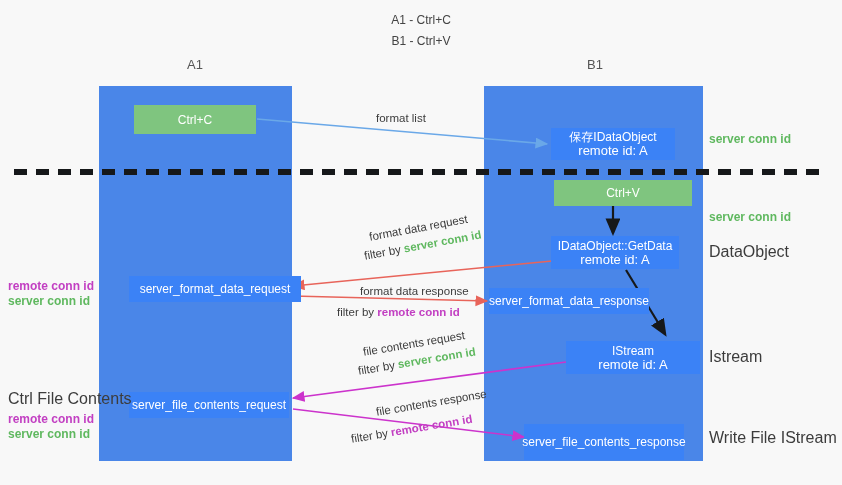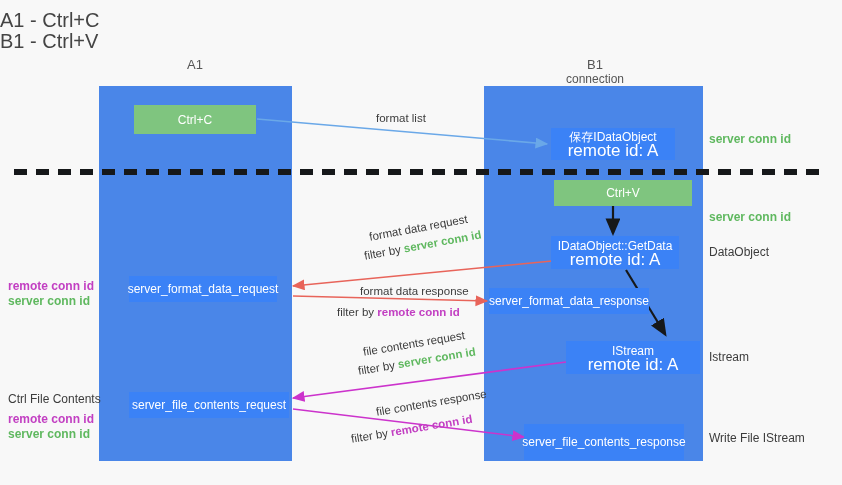--- a/index.html
+++ b/index.html
@@ -24,22 +24,22 @@
     top: 0;
     width: 842px;
     height: 485px;
     pointer-events: none;
   }
   .abs { position: absolute; }
 
   
   .title {
     left: 0; top: 10px; width: 842px;
-    text-align: left;
-    font-size: 20px;
+    text-align: center;
+    font-size: 12px;
     line-height: 21px;
     color: #444444;
     white-space: pre-line;
   }
 
   
   .lane-head {
     text-align: center;
     color: #555555;
     font-size: 12px;
@@ -60,51 +60,50 @@
     align-items: center;
     justify-content: center;
     text-align: center;
     color: #ffffff;
     font-size: 12px;
     line-height: 14px;
     box-sizing: border-box;
   }
   .box.green { background: #7fc57f; align-items: center; }
   .box.orange { background: #3b82f6; }
-  .box .l2 { font-size: 17px; }
+  .box .l2 { font-size: 13px; }
 
   
   .lbl {
     font-size: 11.5px;
     color: #3c3c3c;
     line-height: 14px;
     white-space: nowrap;
   }
-  .lbl.side { font-size: 12px; color: #3c3c3c; }
+  .lbl.side { font-size: 16px; color: #3c3c3c; }
   .green-t { color: #5fb85f; font-weight: bold; }
   .purple-t { color: #c23fc2; font-weight: bold; }
   .conn-stack { line-height: 15px; }
   .conn-stack .green-t, .conn-stack .purple-t { font-size: 12px; }
   .rot-a { transform: rotate(-10.5deg); transform-origin: left top; }
   .rot-b { transform: rotate(-9.5deg); transform-origin: left top; }
 </style>
 </head>
 <body>
 
 <div id="stage">
 
   <div class="abs title">A1 - Ctrl+C
 B1 - Ctrl+V</div>
 
   <div class="abs lane-head" style="left:120px; top:58px; width:150px;">
     <div class="lane-title">A1</div>
   </div>
   <div class="abs lane-head" style="left:520px; top:58px; width:150px;">
     <div class="lane-title">B1</div>
-    <div class="lane-sub">connection</div>
   </div>
 
   <div class="abs lane" style="left:99px; top:86px; width:193px; height:375px;"></div>
   <div class="abs lane" style="left:484px; top:86px; width:219px; height:375px;"></div>
 
   <svg class="layer">
     <defs>
       <marker id="ah-blue" markerWidth="9" markerHeight="9" refX="7.2" refY="3.4" orient="auto">
         <path d="M0,0 L8,3.4 L0,6.8 z" fill="#6aa8e8"></path>
       </marker>
@@ -152,21 +151,21 @@
   <div class="abs box orange" style="left:551px; top:236px; width:128px; height:33px;">
     <div>IDataObject::GetData</div>
     <div class="l2">remote id: A</div>
   </div>
 
   <div class="abs box orange" style="left:566px; top:341px; width:134px; height:33px;">
     <div>IStream</div>
     <div class="l2">remote id: A</div>
   </div>
 
-  <div class="abs box orange" style="left:129px; top:276px; width:148px; height:26px;">
+  <div class="abs box orange" style="left:129px; top:276px; width:172px; height:26px;">
     <div>server_format_data_request</div>
   </div>
 
   <div class="abs box orange" style="left:489px; top:288px; width:160px; height:26px;">
     <div>server_format_data_response</div>
   </div>
 
   <div class="abs box orange" style="left:129px; top:392px; width:160px; height:26px;">
     <div>server_file_contents_request</div>
   </div>

